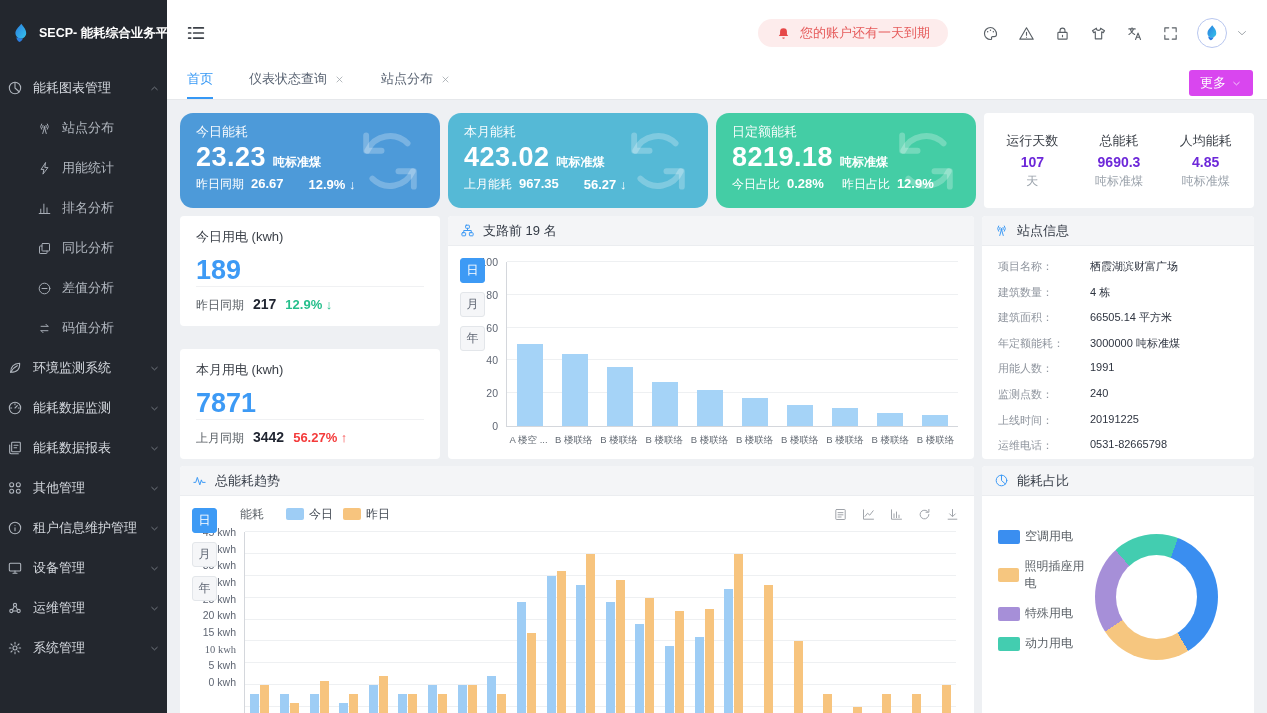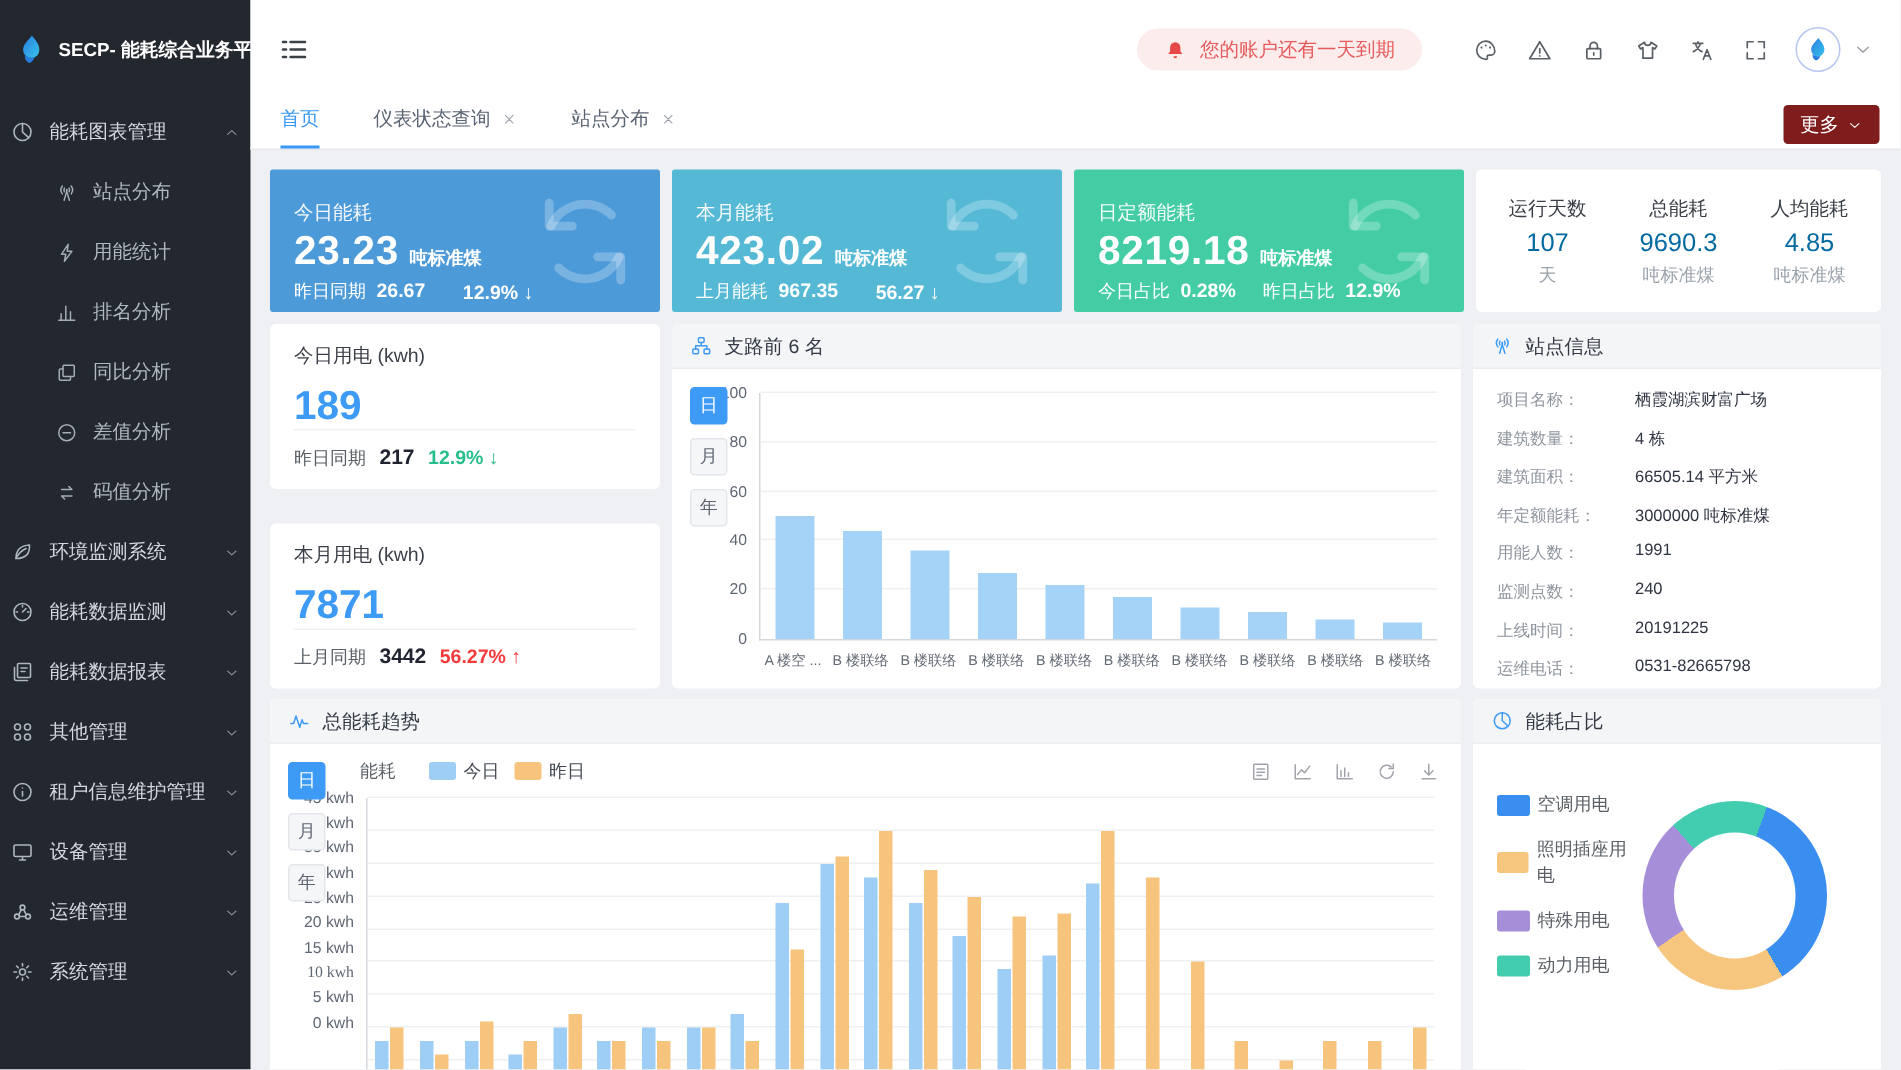--- a/index.html
+++ b/index.html
@@ -31,41 +31,41 @@
   .top-icons{display:flex;align-items:center;gap:19px;margin-left:34px;color:#5a6066}
   .top-icons .ic{width:17px;height:17px;cursor:pointer}
   .avatar{width:30px;height:30px;border-radius:50%;border:1px solid #b9c7ef;display:flex;align-items:center;justify-content:center;background:#fff;margin-left:18px;cursor:pointer}
   .avatar .ic{width:18px;height:18px}
   .chev{width:14px;height:14px;color:#9aa0a6;margin-left:8px;cursor:pointer}
 
   .tabbar{height:34px;background:#fff;border-bottom:1px solid #e6e8eb;display:flex;align-items:flex-end;padding:0 20px;gap:36px;position:relative;flex:none}
   .tab{font-size:13px;color:#5a6473;padding-bottom:9px;display:flex;align-items:center;gap:7px;cursor:pointer;border-bottom:2px solid transparent}
   .tab.active{color:#3698f5;border-bottom-color:#3698f5}
   .tab .close{width:11px;height:11px;color:#9aa0a6}
-  .more-btn{position:absolute;right:14px;top:4px;background:#7f1d1d;color:#fff;font-size:13px;height:26px;padding:0 11px;border:none;border-radius:3px;display:flex;align-items:center;gap:5px;cursor:pointer;font-family:inherit}
+  .more-btn{position:absolute;right:14px;top:4px;background:#d946ef;color:#fff;font-size:13px;height:26px;padding:0 11px;border:none;border-radius:3px;display:flex;align-items:center;gap:5px;cursor:pointer;font-family:inherit}
   .more-btn .ic{width:11px;height:11px}
 
   .content{flex:1;padding:13px;display:flex;flex-direction:column;gap:8px;overflow:hidden}
   .row1{display:grid;grid-template-columns:260px 260px 260px 1fr;gap:8px;height:95px;flex:none}
   .row2{display:grid;grid-template-columns:260px 526px 1fr;gap:8px;height:242px;flex:none}
   .row3{display:grid;grid-template-columns:794px 1fr;gap:8px;height:290px;flex:none}
 
   
-  .kcard{border-radius:2px;color:#fff;padding:20px 16px;position:relative;overflow:hidden}
+  .kcard{border-radius:13px;color:#fff;padding:10px 16px;position:relative;overflow:hidden}
   .kcard .t{font-size:13px;opacity:.95}
   .kcard .vrow{display:flex;align-items:baseline;margin-top:1px}
   .kcard .v{font-size:27px;font-weight:bold;letter-spacing:.5px}
   .kcard .u{font-size:12px;font-weight:bold;margin-left:7px}
   .kcard .f{font-size:12px;margin-top:3px;display:flex;gap:18px;align-items:center}
   .kcard .f b{margin-left:7px;font-size:13px}
   .kcard .wm{position:absolute;right:6px;top:4px;width:88px;height:88px;color:rgba(255,255,255,.25)}
   .statcard{background:#fff;border-radius:4px;display:flex;align-items:center;justify-content:space-around;padding:0 4px}
   .stat{text-align:center}
   .stat .sl{font-size:13px;color:#3a3f47}
-  .stat .sv{font-size:17px;font-weight:normal;color:#0369a1;margin:4px 0 3px}
+  .stat .sv{font-size:14px;font-weight:bold;color:#6d28d9;margin:4px 0 3px}
   .stat .su{font-size:12px;color:#9aa2ab}
 
   
   .leftcol{display:flex;flex-direction:column;gap:23px}
   .upanel{background:#fff;border-radius:4px;flex:1;padding:12px 16px;display:flex;flex-direction:column}
   .upanel .t{font-size:13px;color:#3a3f47}
   .upanel .v{font-size:27px;font-weight:bold;color:#3d9af5;margin-top:9px;flex:1}
   .upanel .cmp{border-top:1px solid #f0f1f3;padding-top:9px;font-size:12px;color:#5a6066;display:flex;gap:9px;align-items:baseline}
   .cmp b{color:#1f2430;font-size:14px}
   .delta{font-weight:bold;font-size:13px}
@@ -520,21 +520,21 @@
       <div class="panel">
         <div class="phead">
           <span class="ic" id="sitemap-ic">
               <svg viewBox="0 0 24 24" fill="none" stroke="currentColor" stroke-width="1.6" stroke-linecap="round" stroke-linejoin="round">
                 <rect x="9" y="3.5" width="6" height="5" rx="1"></rect>
                 <rect x="3" y="15.5" width="6" height="5" rx="1"></rect>
                 <rect x="15" y="15.5" width="6" height="5" rx="1"></rect>
                 <path d="M12 8.5V12M12 12H6v3.5M12 12h6v3.5"></path>
               </svg>
             </span>
-          <span>支路前 6 名</span>
+          <span>支路前 19 名</span>
         </div>
         <div class="pbody">
             <div class="chart-wrap" id="chart-top10">
               <div class="toggle">
                 <div class="tg active">日</div>
                 <div class="tg">月</div>
                 <div class="tg">年</div>
               </div>
               <div class="plot" style="inset: 16px 16px 32px 58px;">
                 <div class="gline" style="bottom: 20%;"></div>

